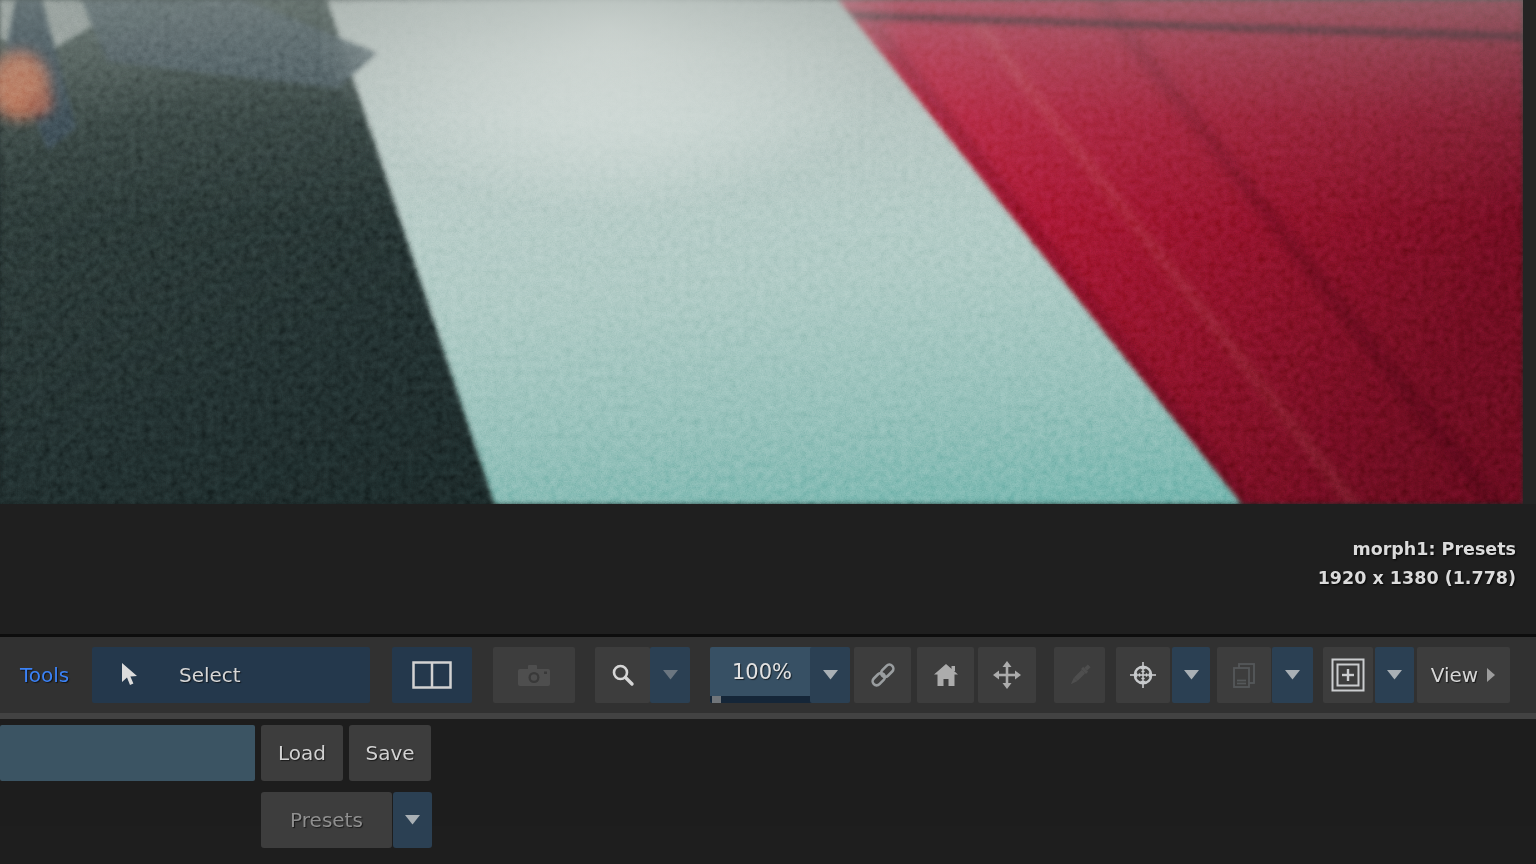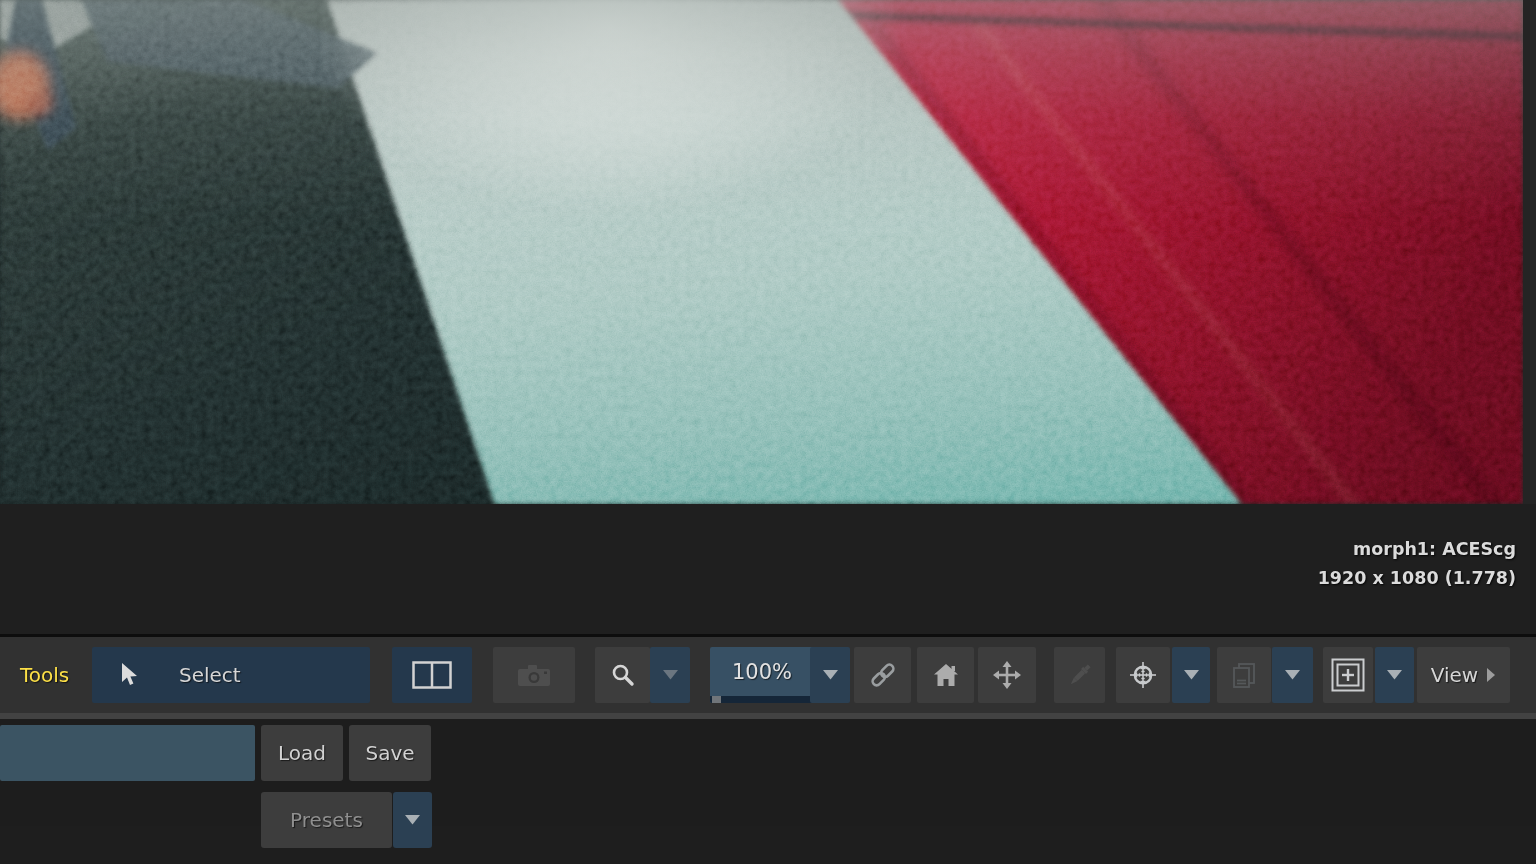--- a/index.html
+++ b/index.html
@@ -51,21 +51,21 @@
   
   .info-panel{position:absolute;left:0;top:504px;width:1536px;height:130px;background:#1f1f1f;}
   .info-lines{position:absolute;right:20px;top:31px;text-align:right;
     color:#dbdbdb;font-size:17.5px;font-weight:600;line-height:29px;
     text-shadow:1px 1px 2px rgba(0,0,0,.85);}
 
   
   .toolbar{position:absolute;left:0;top:634px;width:1536px;height:79px;background:#313131;
     border-top:3px solid #0d0d0d;box-sizing:border-box;}
   .tb-label{position:absolute;left:20px;top:0;height:76px;display:flex;align-items:center;
-    color:#fde047;font-size:20px;text-shadow:1px 1px 1px rgba(0,0,0,.6);}
+    color:#3b82f6;font-size:20px;text-shadow:1px 1px 1px rgba(0,0,0,.6);}
   .tb-btn{position:absolute;top:10px;height:56px;border-radius:2px;background:#3d3d3d;
     display:flex;align-items:center;justify-content:center;box-sizing:border-box;}
   .tb-btn.blue{background:#24384c;}
   .tb-btn.arrow{background:#2b4053;}
   .tb-text{color:#d6d6d6;font-size:20px;text-shadow:1px 1px 1px rgba(0,0,0,.6);}
   .select-btn{justify-content:flex-start;padding-left:26px;gap:39px;}
   .zoom-field{position:absolute;top:10px;height:56px;background:#375064;border-radius:2px;
     display:flex;align-items:center;justify-content:center;overflow:hidden;}
   .zoom-field .tb-text{padding-bottom:7px;color:#e2e2e2;font-size:21px;}
   .zoom-slider{position:absolute;left:0;right:0;bottom:0;height:7px;background:#152638;}
@@ -132,22 +132,22 @@
         </defs>
         <rect width="1523" height="504" filter="url(#gfine)"></rect>
       </svg>
       <div class="flare"></div>
       <div class="haze"></div>
     </div>
   </div>
 
   <div class="info-panel">
     <div class="info-lines">
-      <div>morph1: ACEScg</div>
-      <div>1920 x 1080 (1.778)</div>
+      <div>morph1: Presets</div>
+      <div>1920 x 1380 (1.778)</div>
     </div>
   </div>
 
   <div class="toolbar">
 
     <div class="tb-label">
       <span>Tools</span>
     </div>
 
     <div class="tb-btn blue select-btn" style="left:92px;width:278px;">

